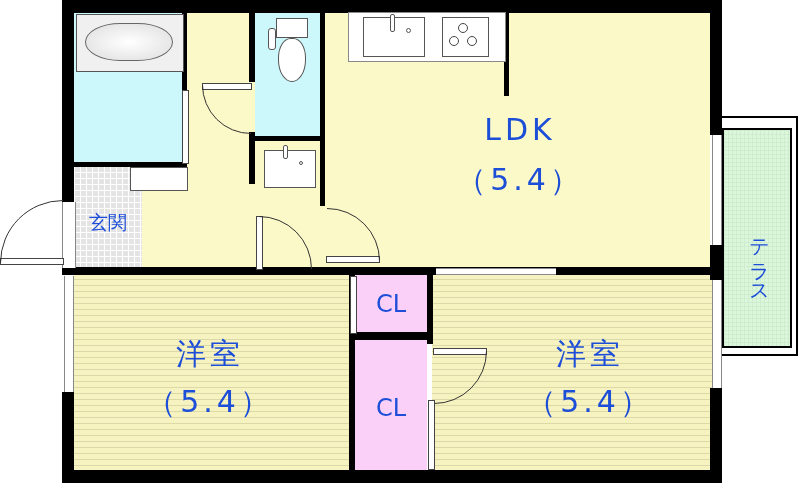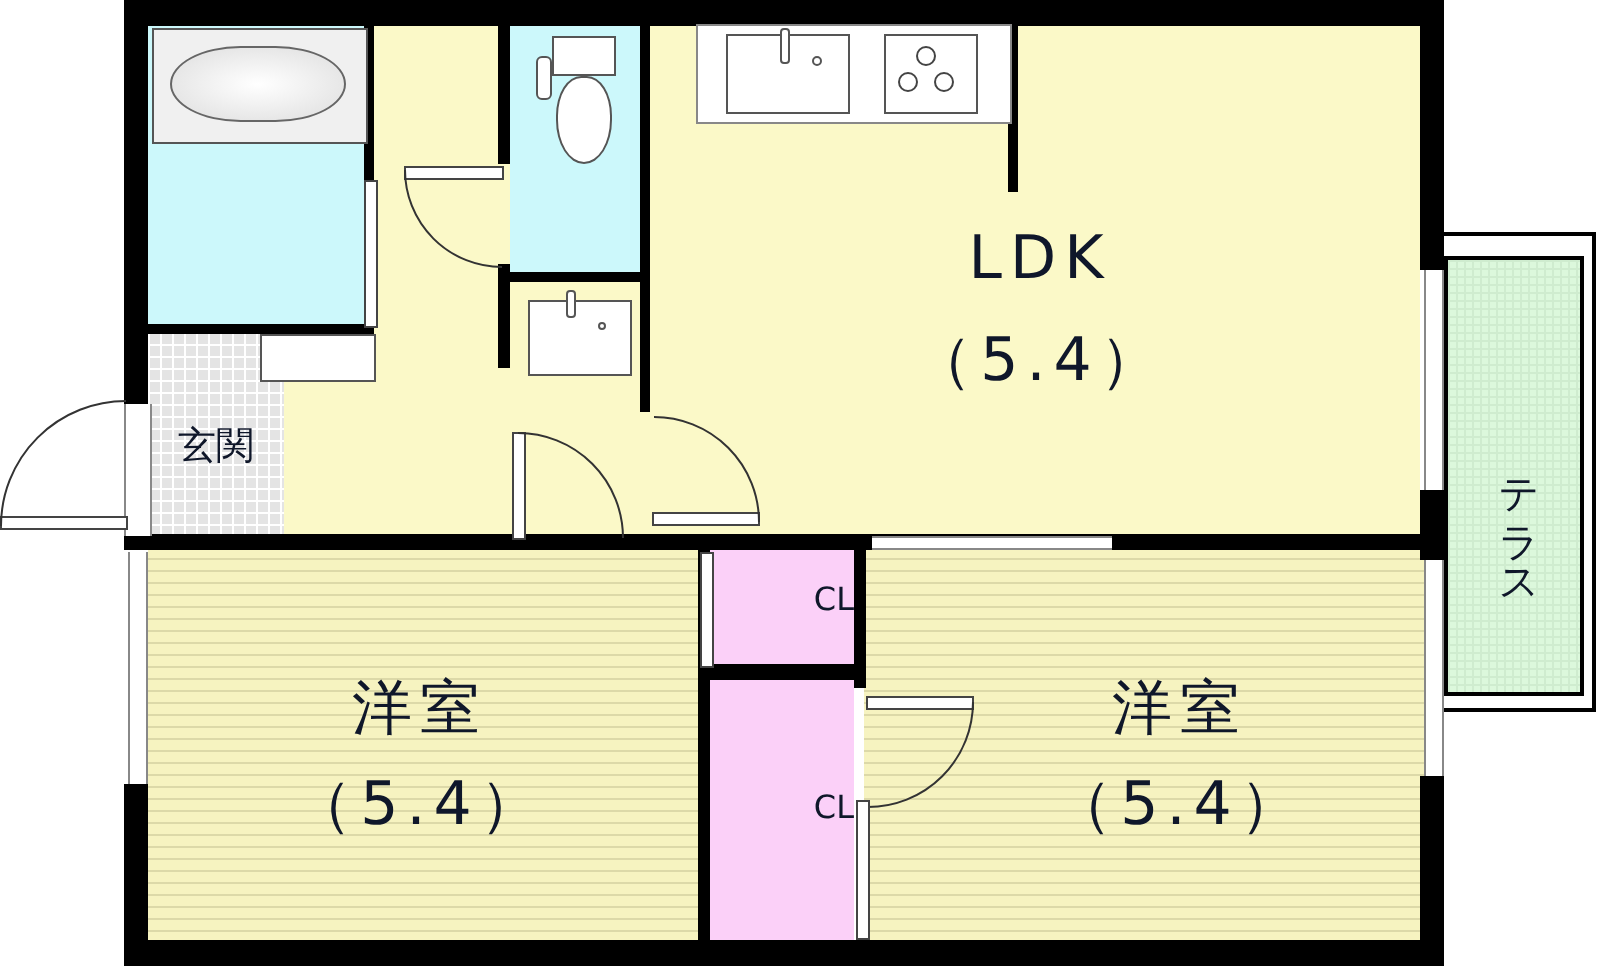--- a/index.html
+++ b/index.html
@@ -16,23 +16,23 @@
   }
   .lined {
     background-color:#f6f3c0;
     background-image:repeating-linear-gradient(#f6f3c0 0px, #f6f3c0 5px, #dcd9a8 5px, #dcd9a8 6px);
   }
   .tile {
     background-color:#e4e4e4;
     background-image:linear-gradient(#ffffff 1px, transparent 1px), linear-gradient(90deg, #ffffff 1px, transparent 1px);
     background-size:6px 6px;
   }
-  .label { position:absolute; color:#0f172a; text-align:center; white-space:nowrap; }
+  .label { position:absolute; color:#1d4ed8; text-align:center; white-space:nowrap; }
   .big { font-size:30px; letter-spacing:4px; }
-  .mid { font-size:16px;text-align:right; }
+  .mid { font-size:24px; }
   .window { position:absolute; background:#fff; border-left:1px solid #888; border-right:1px solid #888; }
   .hwindow { position:absolute; background:#fff; border-top:1px solid #888; border-bottom:1px solid #888; }
   .door-leaf { position:absolute; background:#fff; border:1px solid #444; }
   .arc { position:absolute; border:1px solid #333; }
   .fixture { position:absolute; background:#fff; border:1px solid #555; }
 </style>
 </head>
 <body>
 
 <div class="abs yellow" style="left:322px;top:12px;width:388px;height:258px;"></div>

